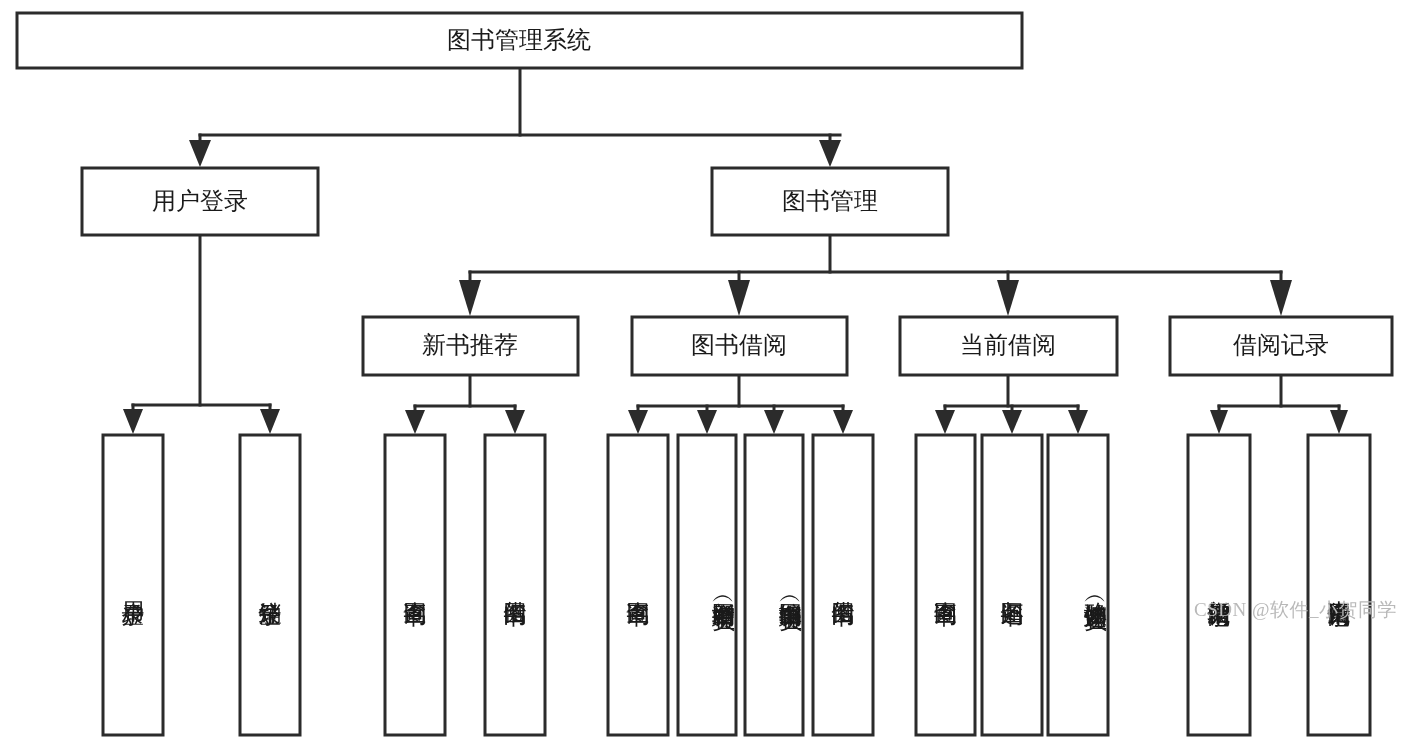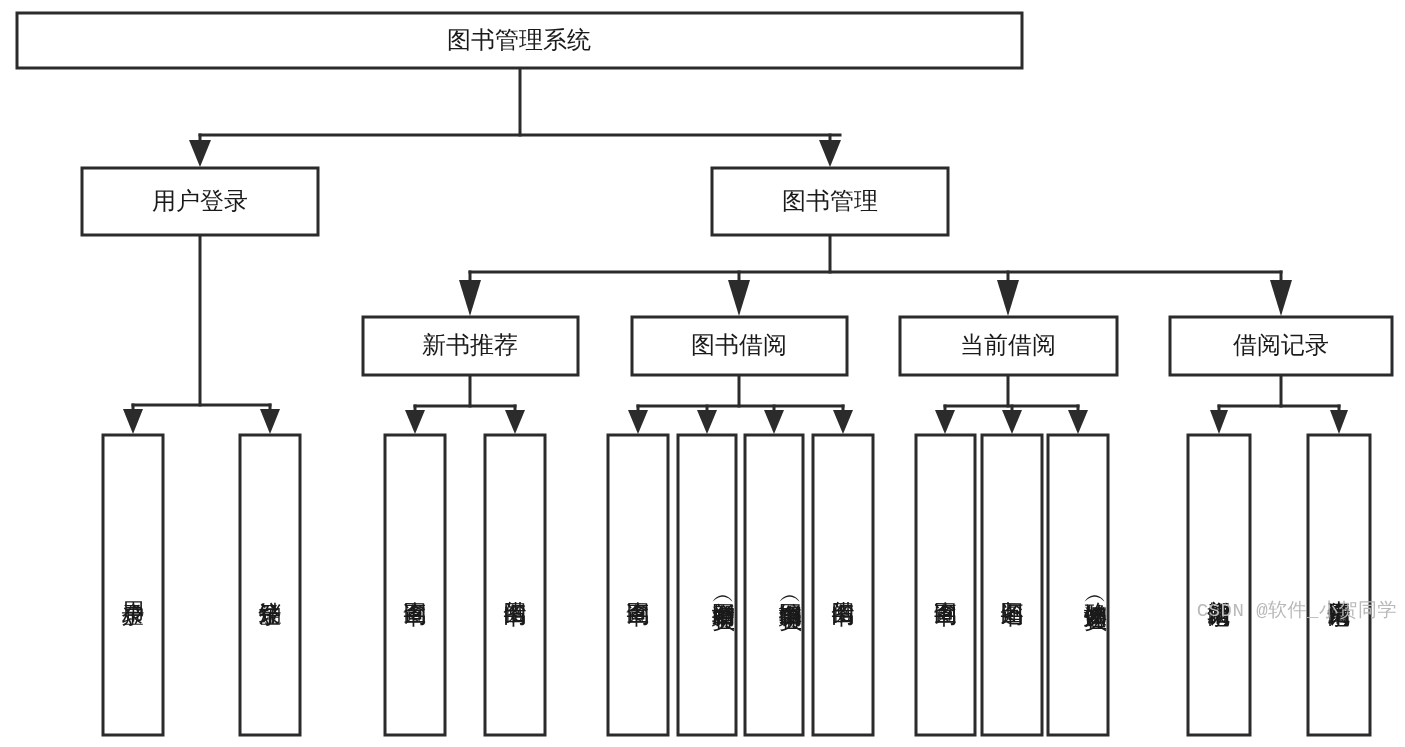--- a/index.html
+++ b/index.html
@@ -63,21 +63,21 @@
   }
   .leaf-label.mid {
     display: flex;
     align-items: center;
     justify-content: center;
   }
   .watermark {
     position: absolute;
     right: 8px;
     bottom: 6px;
-    font-family: Liberation Mono, monospace;
+    font-family: Liberation Serif, serif;
     font-size: 19px;
     color: #b9b9b9;
     letter-spacing: 0.5px;
     white-space: nowrap;
   }
 </style>
 </head>
 <body>
 
 <div id="diagram-root">

